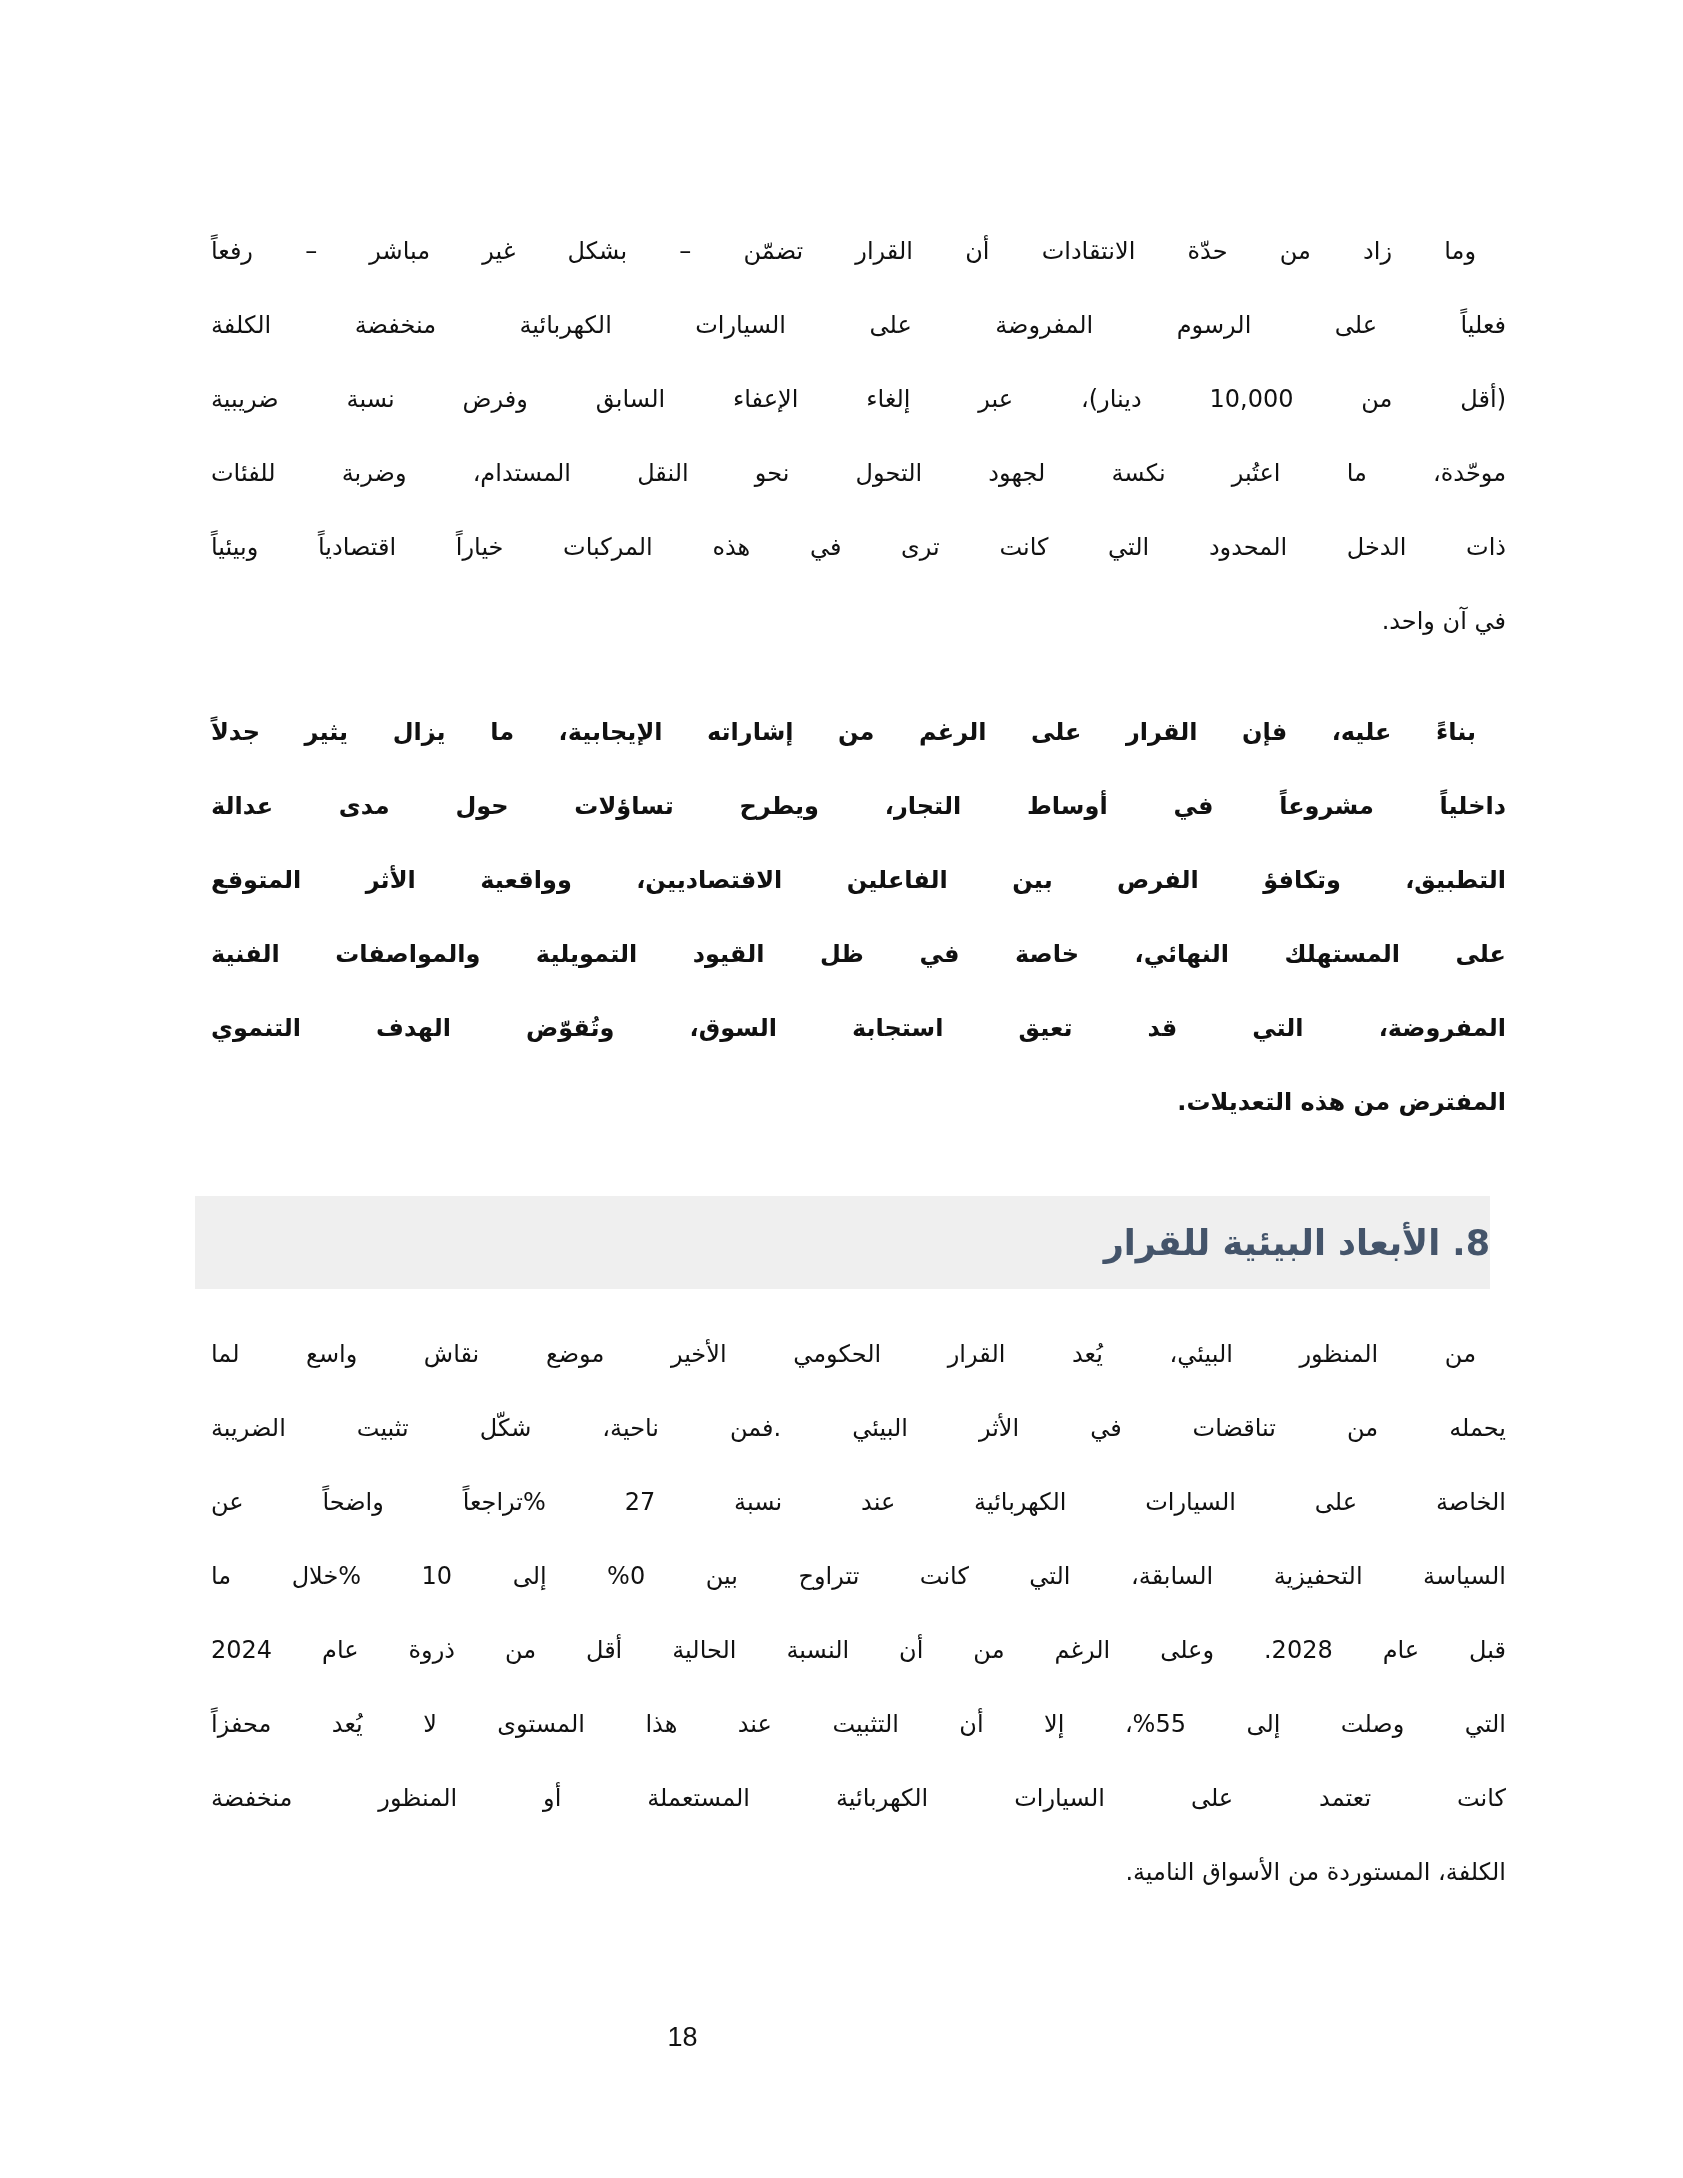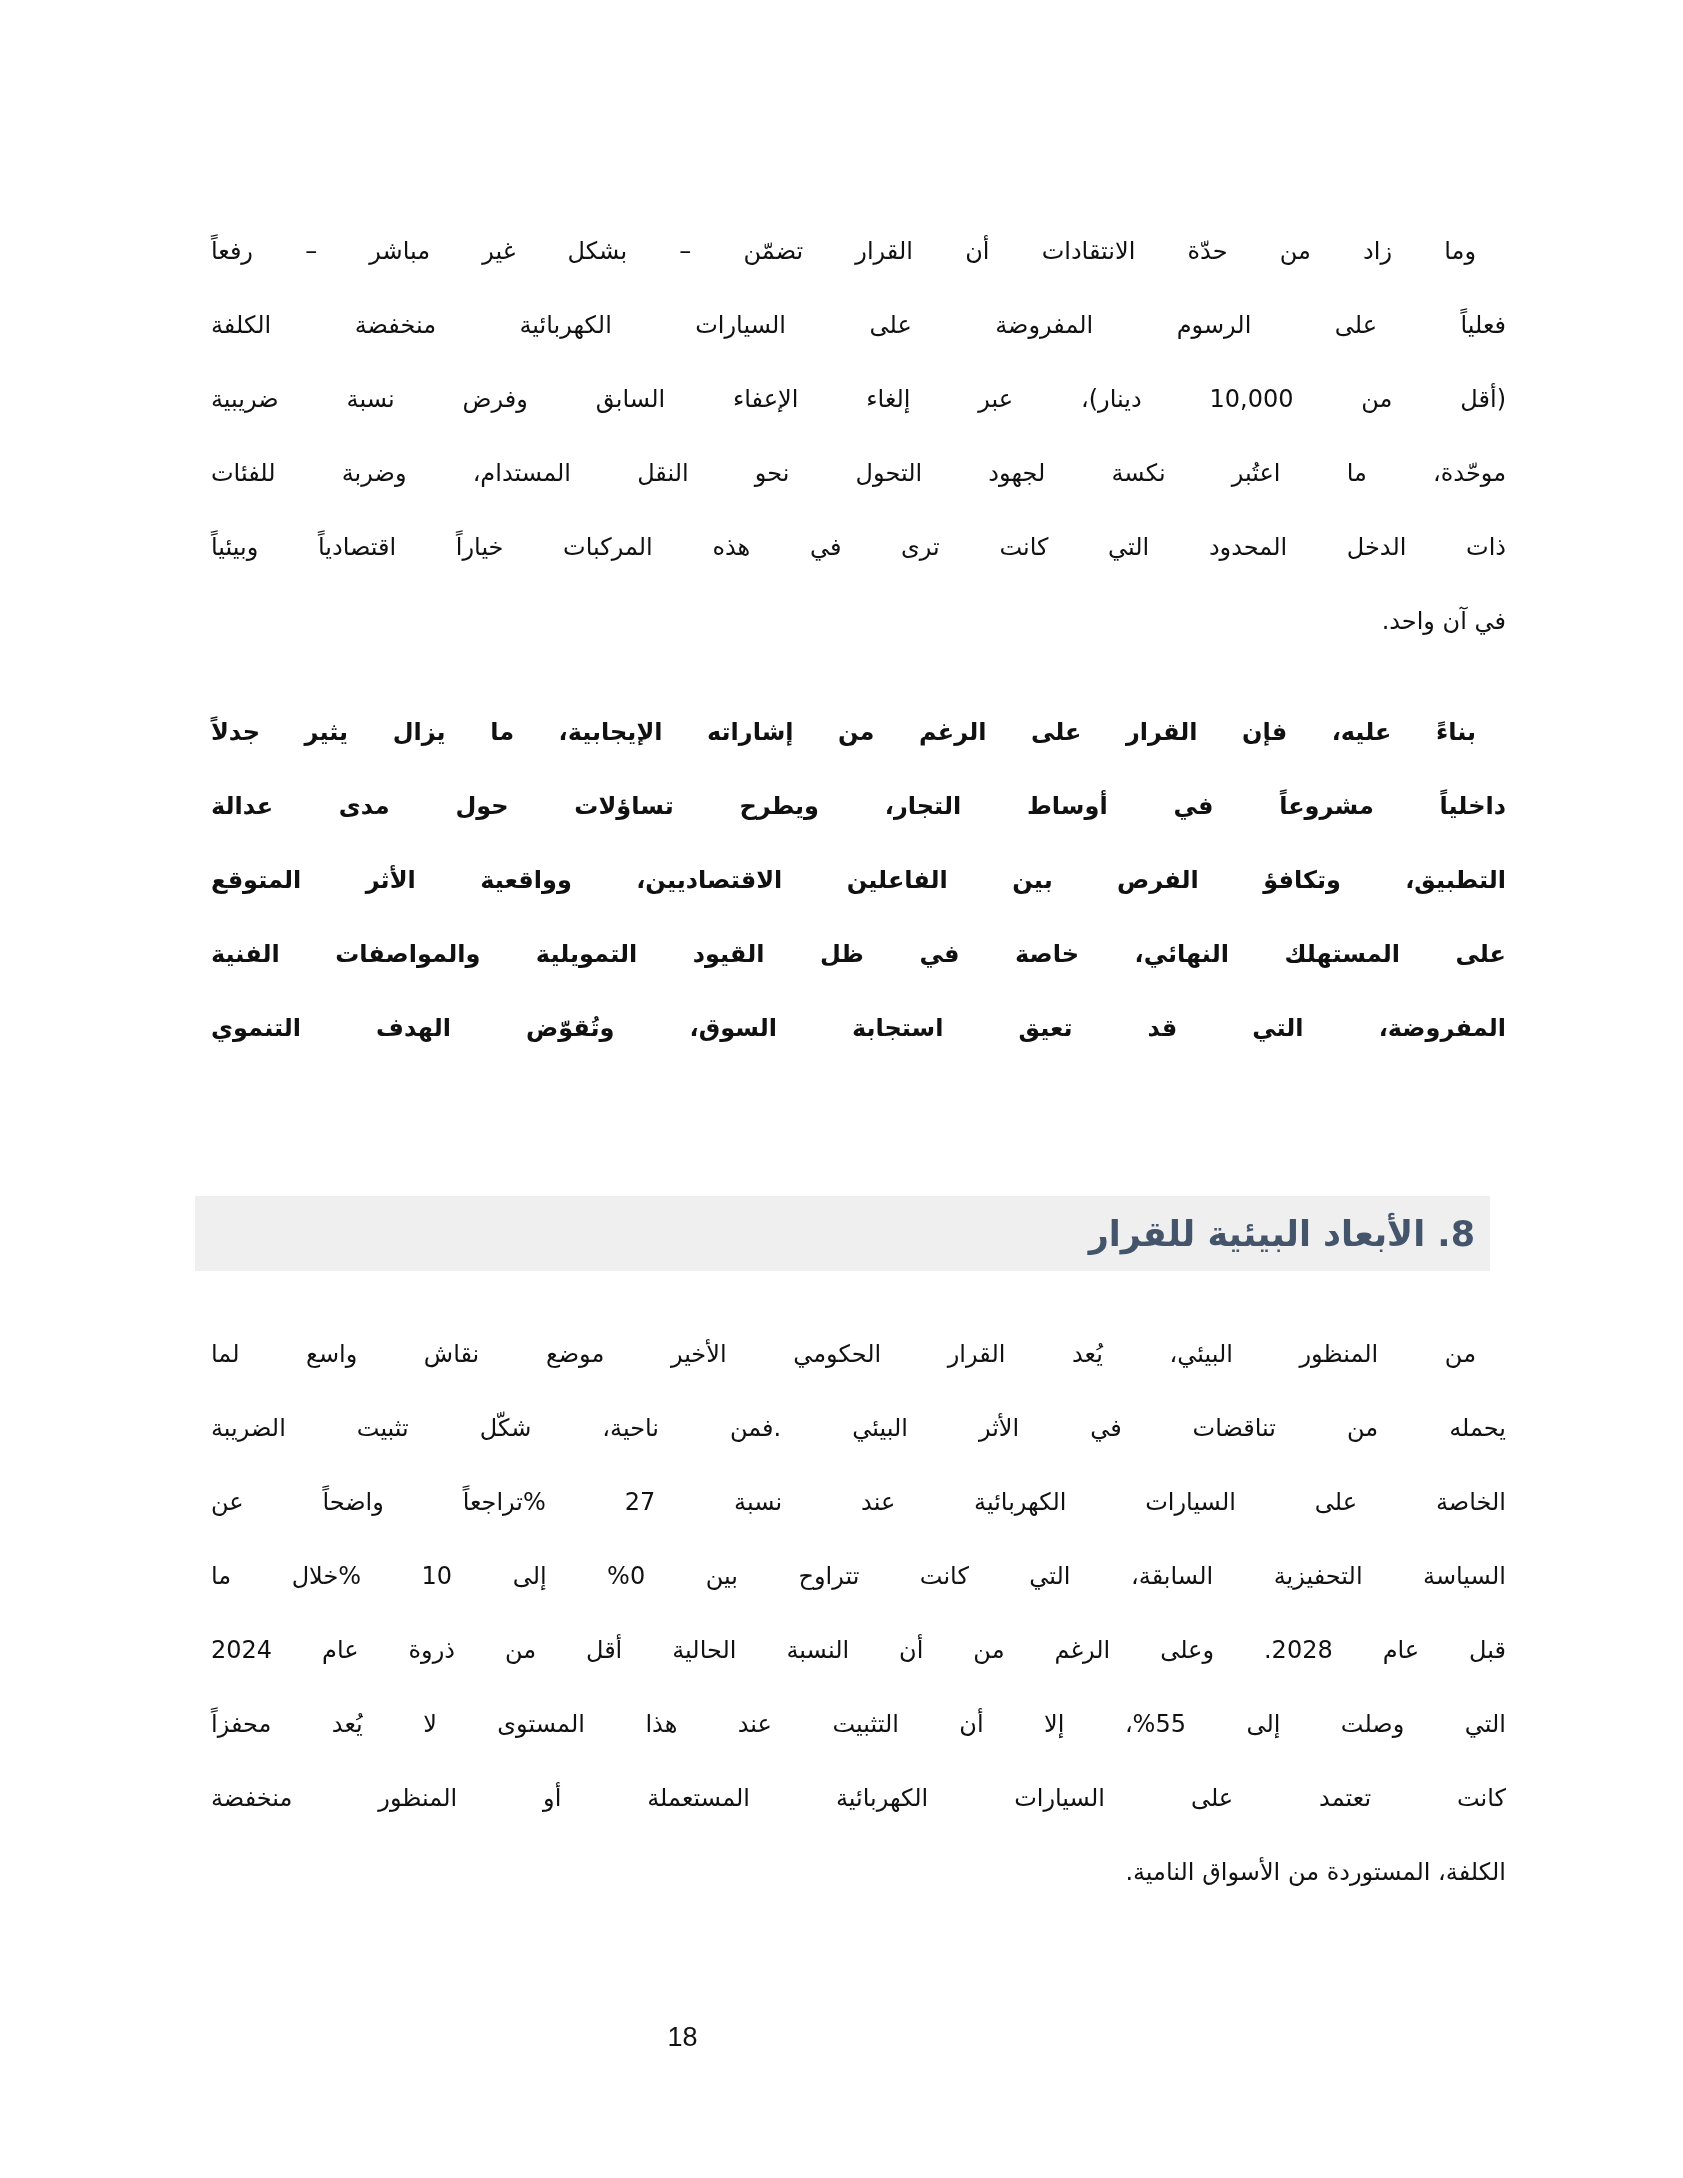--- a/index.html
+++ b/index.html
@@ -49,27 +49,27 @@
     }
     #p1 { top: 198px; }
     #p2 { top: 679px; font-weight: bold; }
     #p3 { top: 1301px; }
 
     .heading-band {
       position: absolute;
       left: 0;
       top: 1196px;
       width: 1295px;
-      height: 75px;
+      height: 93px;
       background: #efefef;
       display: flex;
       align-items: center;
       justify-content: flex-start;
       box-sizing: border-box;
-      padding-right: 15px;
+      padding-right: 0px;
     }
     .heading-text {
       font-family: "DejaVu Sans", "Liberation Sans", sans-serif;
       font-weight: bold;
       font-size: 35px;
       color: #44546a;
       direction: rtl;
     }
     .page-number {
       position: absolute;
@@ -97,20 +97,21 @@
     <span class="line">ذات الدخل المحدود التي كانت ترى في هذه المركبات خياراً اقتصادياً وبيئياً</span>
     <span class="line last">في آن واحد.</span>
   </p>
 
   <p class="para" id="p2">
     <span class="line indent">بناءً عليه، فإن القرار على الرغم من إشاراته الإيجابية، ما يزال يثير جدلاً</span>
     <span class="line">داخلياً مشروعاً في أوساط التجار، ويطرح تساؤلات حول مدى عدالة</span>
     <span class="line">التطبيق، وتكافؤ الفرص بين الفاعلين الاقتصاديين، وواقعية الأثر المتوقع</span>
     <span class="line">على المستهلك النهائي، خاصة في ظل القيود التمويلية والمواصفات الفنية</span>
     <span class="line">المفروضة، التي قد تعيق استجابة السوق، وتُقوّض الهدف التنموي</span>
+    <span class="line last">المفترض من هذه التعديلات.</span>
   </p>
 
   <div class="heading-band">
     <span class="heading-text">8. الأبعاد البيئية للقرار</span>
   </div>
 
   <p class="para" id="p3">
     <span class="line indent">من المنظور البيئي، يُعد القرار الحكومي الأخير موضع نقاش واسع لما</span>
     <span class="line">يحمله من تناقضات في الأثر البيئي .فمن ناحية، شكّل تثبيت الضريبة</span>
     <span class="line">الخاصة على السيارات الكهربائية عند نسبة 27 %تراجعاً واضحاً عن</span>

